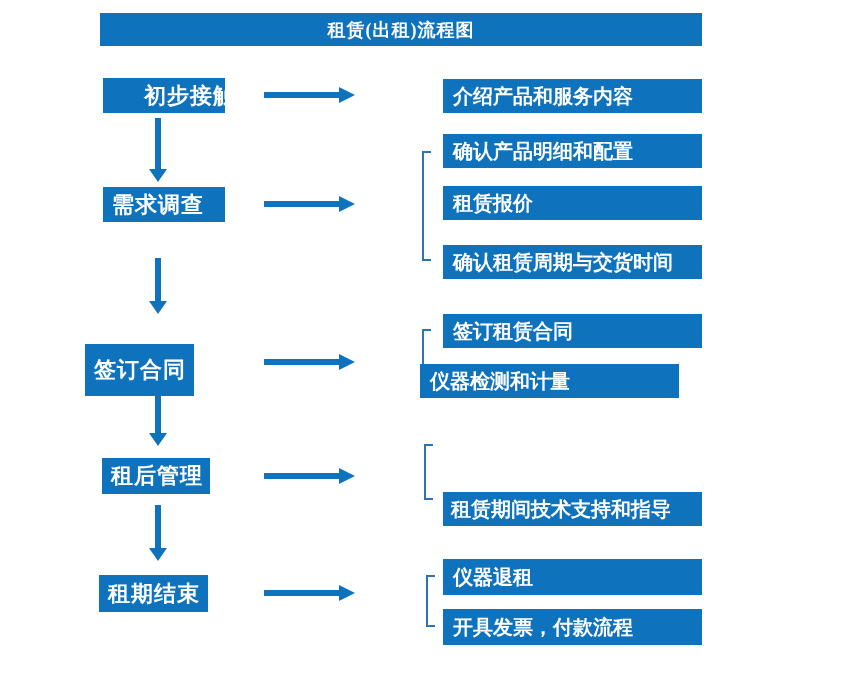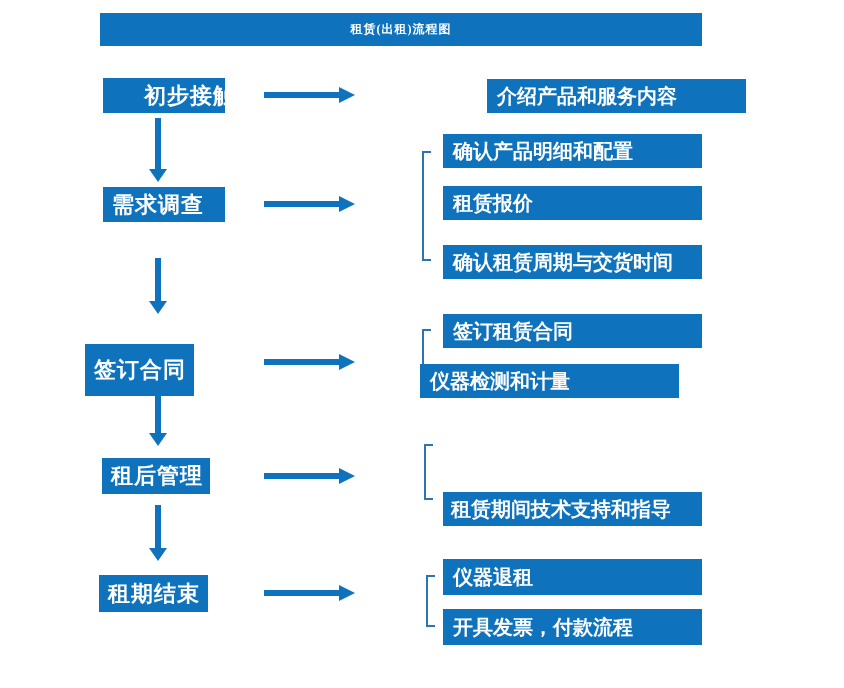--- a/index.html
+++ b/index.html
@@ -19,21 +19,21 @@
     height: 688px;
     background: var(--background);
     overflow: hidden;
   }
   .title-bar {
     position: absolute;
     left: 100px; top: 13px;
     width: 602px; height: 33px;
     background: var(--primary);
     color: var(--text_on_primary);
-    font-size: 12px;
+    font-size: 18px;
     font-weight: bold;
     display: flex;
     align-items: center;
     justify-content: center;
     letter-spacing: 1px;
   }
   .lbox {
     position: absolute;
     background: var(--primary);
     color: var(--text_on_primary);
@@ -139,21 +139,21 @@
   <div class="harrow" style="left:264px; top:585px;">
     <div class="shaft"></div>
     <div class="head"></div>
   </div>
 
   <div class="bracket" style="left:422px; top:151px; height:110px;"></div>
   <div class="bracket" style="left:422px; top:329px; height:55px;"></div>
   <div class="bracket" style="left:424px; top:444px; height:56px;"></div>
   <div class="bracket" style="left:426px; top:575px; height:52px;"></div>
 
-  <div class="rbox" style="left:443px; top:79px;margin-left:44px;">介绍产品和服务内容</div>
+  <div class="rbox" style="left:443px; top:79px;">介绍产品和服务内容</div>
   <div class="rbox" style="left:443px; top:134px;">确认产品明细和配置</div>
   <div class="rbox" style="left:443px; top:186px;">租赁报价</div>
   <div class="rbox" style="left:443px; top:245px;">确认租赁周期与交货时间</div>
   <div class="rbox" style="left:443px; top:314px;">签订租赁合同</div>
   <div class="rbox" style="left:420px; top:364px;">仪器检测和计量</div>
   <div class="rbox" style="left:443px; top:492px;padding-left:8px;">租赁期间技术支持和指导</div>
   <div class="rbox" style="left:443px; top:559px; height:36px;">仪器退租</div>
   <div class="rbox" style="left:443px; top:609px; height:36px;">开具发票，付款流程</div>
 
 </div>

